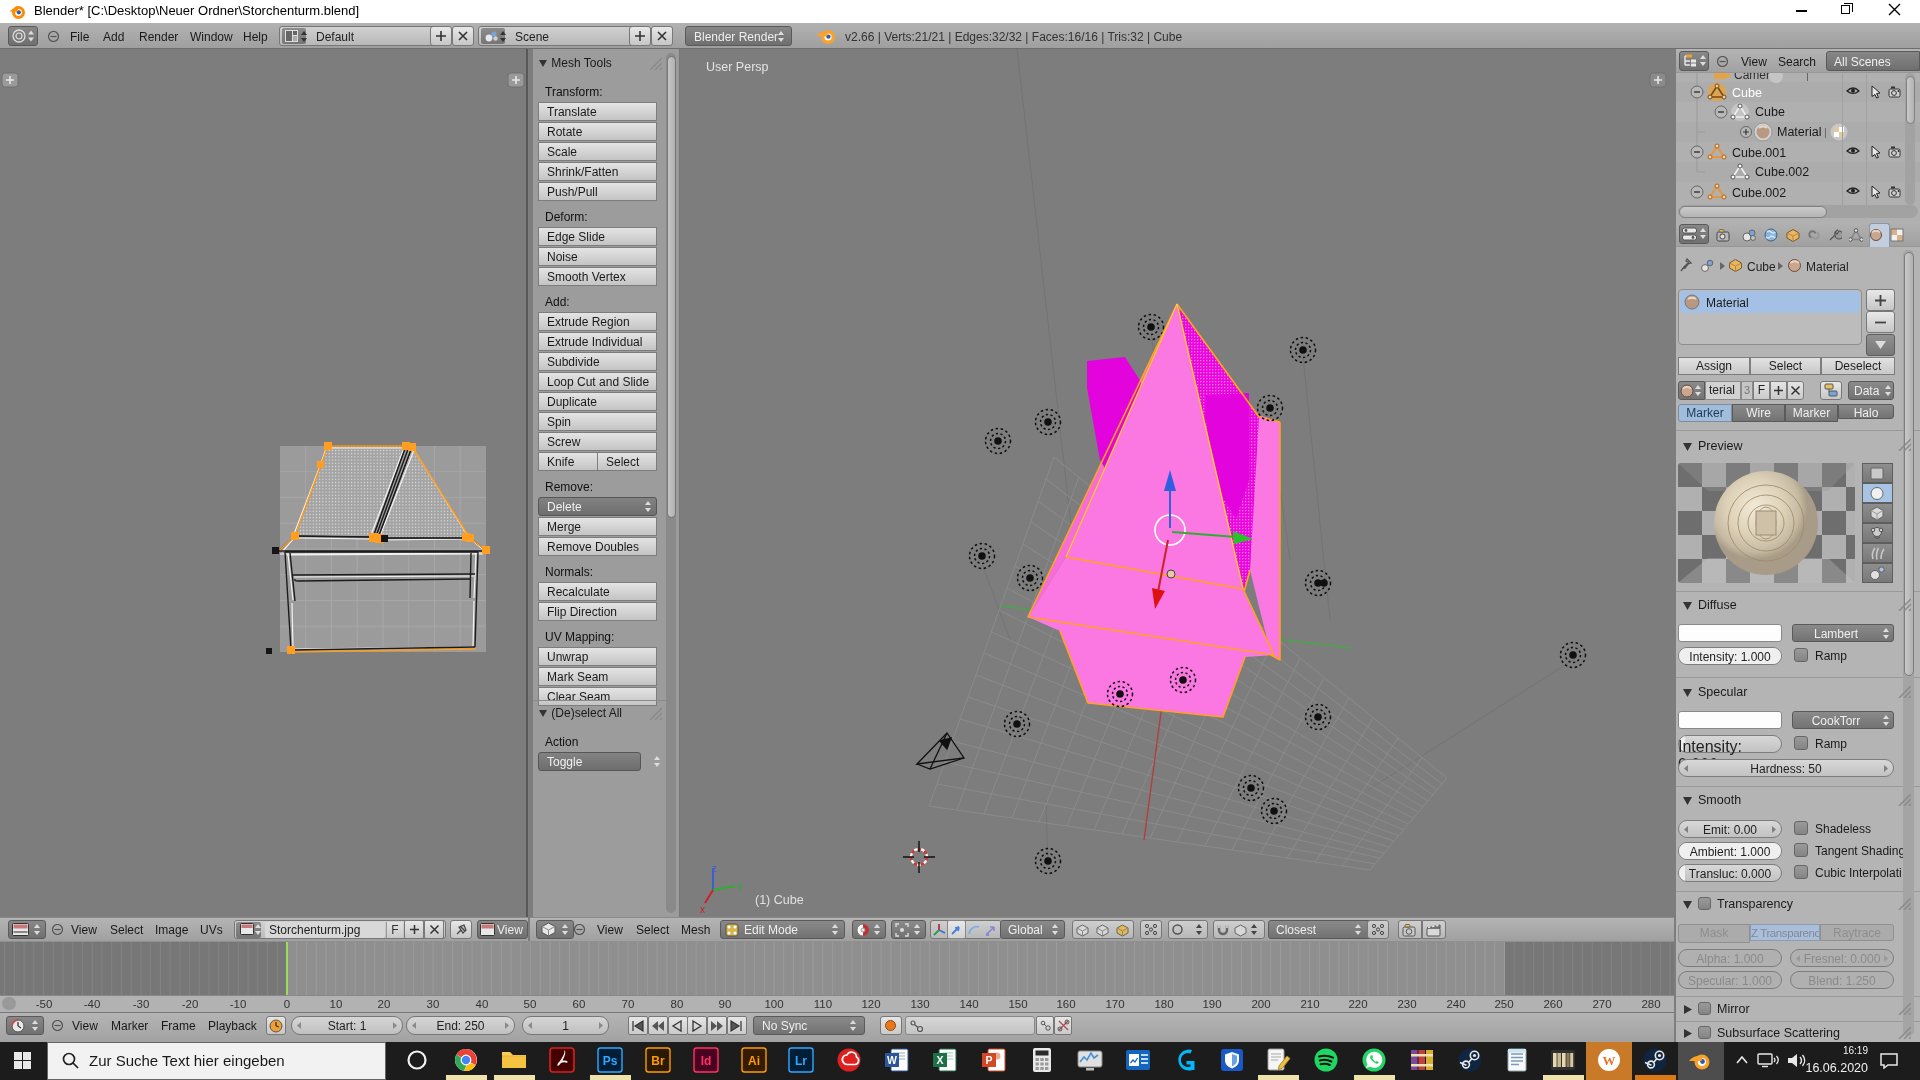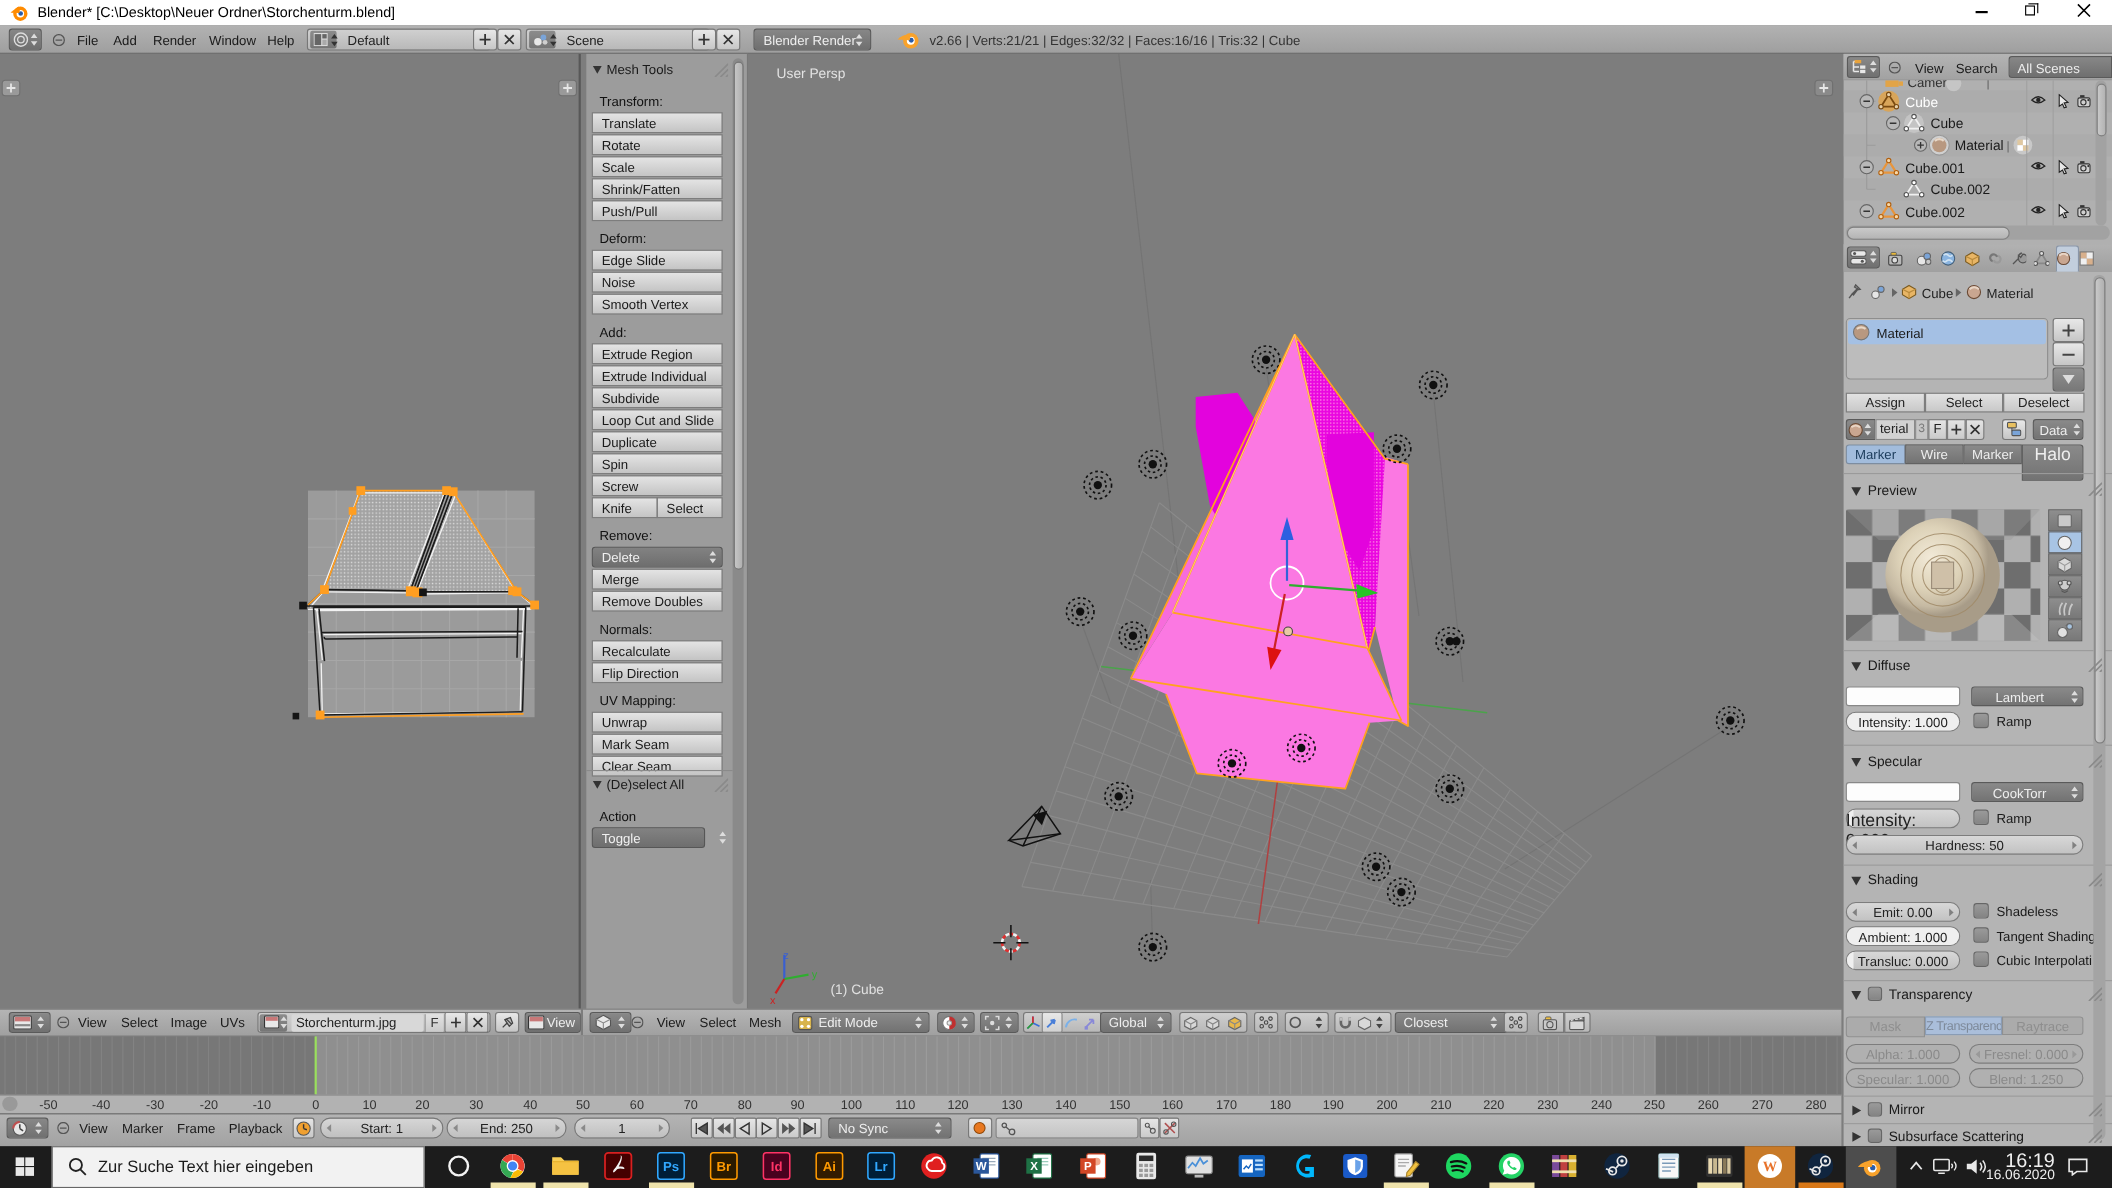--- a/index.html
+++ b/index.html
@@ -1140,21 +1140,21 @@
       <path d="M5 6 v3" stroke="#555"></path>
     </svg>
   <div class="abs" style="left:1848px;top:381px;width:46px;height:19px;background:linear-gradient(#8a8a8a,#737373);border:1px solid #5a5a5a;border-radius:3px"></div>
   <div class="abs" style="left:1854px;top:384px;color:#eee">Data</div>
   <svg class="abs" style="left:1884px;top:384px" width="8" height="13">
       <path d="M1 5 L4 1 L7 5 Z M1 8 L4 12 L7 8 Z" fill="#ddd"></path>
     </svg>
   <div class="abs" style="left:1678px;top:404px;width:54px;height:18px;background:#a2bcdc;border:1px solid #7d8da0;border-radius:3px 0 0 3px;font-size:12px;text-align:center;line-height:17px;color:#1a3a5a">Marker</div>
   <div class="abs" style="left:1732px;top:404px;width:53px;height:18px;background:linear-gradient(#8a8a8a,#737373);border:1px solid #5a5a5a;font-size:12px;text-align:center;line-height:17px;color:#eee">Wire</div>
   <div class="abs" style="left:1785px;top:404px;width:53px;height:18px;background:linear-gradient(#8a8a8a,#737373);border:1px solid #5a5a5a;font-size:12px;text-align:center;line-height:17px;color:#eee">Marker</div>
-  <div class="abs" style="left:1838px;top:404px;width:56px;height:33px;background:linear-gradient(#8a8a8a,#737373);border:1px solid #5a5a5a;border-radius:0 3px 3px 0;font-size:16px;text-align:center;line-height:17px;color:#eee">Halo</div>
+  <div class="abs" style="left:1838px;top:404px;width:56px;height:15px;background:linear-gradient(#8a8a8a,#737373);border:1px solid #5a5a5a;border-radius:0 3px 3px 0;font-size:12px;text-align:center;line-height:17px;color:#eee">Halo</div>
   <div class="abs" style="left:1676px;top:430px;width:244px;height:1px;background:#9a9a9a"></div>
   <svg class="abs" style="left:1682px;top:441px" width="11" height="11">
       <path d="M1 2 L10 2 L5.5 10 Z" fill="#333"></path>
     </svg>
   <div class="abs" style="left:1698px;top:439px;color:#1a1a1a;font-size:12.5px">Preview</div>
   <svg class="abs" style="left:1678px;top:463px" width="177" height="120" viewBox="0 0 177 120">
       <defs>
         <pattern id="ck" width="48" height="48" patternUnits="userSpaceOnUse">
           <rect width="48" height="48" fill="#b0b0b0"></rect>
           <rect x="0" y="0" width="24" height="24" fill="#6e6e6e"></rect>
@@ -1248,21 +1248,21 @@
   <svg class="abs" style="left:1683px;top:764px" width="6" height="9">
       <path d="M5 1 L1 4.5 L5 8 Z" fill="#808080"></path>
     </svg>
   <svg class="abs" style="left:1883px;top:764px" width="6" height="9">
       <path d="M1 1 L5 4.5 L1 8 Z" fill="#808080"></path>
     </svg>
   <div class="abs" style="left:1676px;top:786px;width:244px;height:1px;background:#9a9a9a"></div>
   <svg class="abs" style="left:1682px;top:795px" width="11" height="11">
       <path d="M1 2 L10 2 L5.5 10 Z" fill="#333"></path>
     </svg>
-  <div class="abs" style="left:1698px;top:793px;color:#1a1a1a;font-size:12.5px">Shading</div>
+  <div class="abs" style="left:1698px;top:793px;color:#1a1a1a;font-size:12.5px">Smooth</div>
   <div class="abs" style="left:1678px;top:820px;width:104px;height:18px;background:linear-gradient(#d8d8d8,#c2c2c2);border:1px solid #7d7d7d;border-radius:9px;overflow:hidden"></div>
   <div class="abs" style="left:1678px;top:822.5px;width:104px;text-align:center;font-size:12px;color:#222">Emit: 0.00</div>
   <svg class="abs" style="left:1683px;top:825px" width="6" height="9">
       <path d="M5 1 L1 4.5 L5 8 Z" fill="#808080"></path>
     </svg>
   <svg class="abs" style="left:1771px;top:825px" width="6" height="9">
       <path d="M1 1 L5 4.5 L1 8 Z" fill="#808080"></path>
     </svg>
   <div class="abs" style="left:1794px;top:821px;width:14px;height:14px;background:linear-gradient(#9a9a9a,#848484);border:1px solid #666;border-radius:3px"></div>
   <div class="abs" style="left:1815px;top:822px;color:#1a1a1a">Shadeless</div>
@@ -1525,19 +1525,19 @@
     </svg>
   <svg class="abs" style="left:1757px;top:1052px" width="22" height="17">
       <rect x="1" y="2" width="14" height="10" rx="1" fill="none" stroke="#e8e8e8" stroke-width="1.4"></rect>
       <path d="M5 14.5 h6" stroke="#e8e8e8" stroke-width="1.4"></path>
       <path d="M17 6 q2 2 0 4 M19.5 4 q3.5 4 0 8" stroke="#e8e8e8" fill="none" stroke-width="1.3"></path>
     </svg>
   <svg class="abs" style="left:1786px;top:1052px" width="22" height="17">
       <path d="M2 6 v5 h4 l5 4 V2 L6 6 Z" fill="#e8e8e8"></path>
       <path d="M14 5 q3 3.5 0 7 M16.5 3 q4.5 5.5 0 11" stroke="#e8e8e8" fill="none" stroke-width="1.4"></path>
     </svg>
-  <div class="abs" style="left:1808px;top:1045px;width:60px;text-align:right;font-size:18px;color:#f0f0f0">16:19</div>
+  <div class="abs" style="left:1808px;top:1045px;width:60px;text-align:right;font-size:10px;color:#f0f0f0">16:19</div>
   <div class="abs" style="left:1791px;top:1061px;width:77px;text-align:right;font-size:12.5px;color:#f0f0f0">16.06.2020</div>
   <svg class="abs" style="left:1879px;top:1051px" width="20" height="18">
       <path d="M2 3 h16 v11 h-9 l-4 3 v-3 h-3 Z" fill="none" stroke="#e8e8e8" stroke-width="1.5"></path>
     </svg>
 
 </div>
 
 </body></html>

